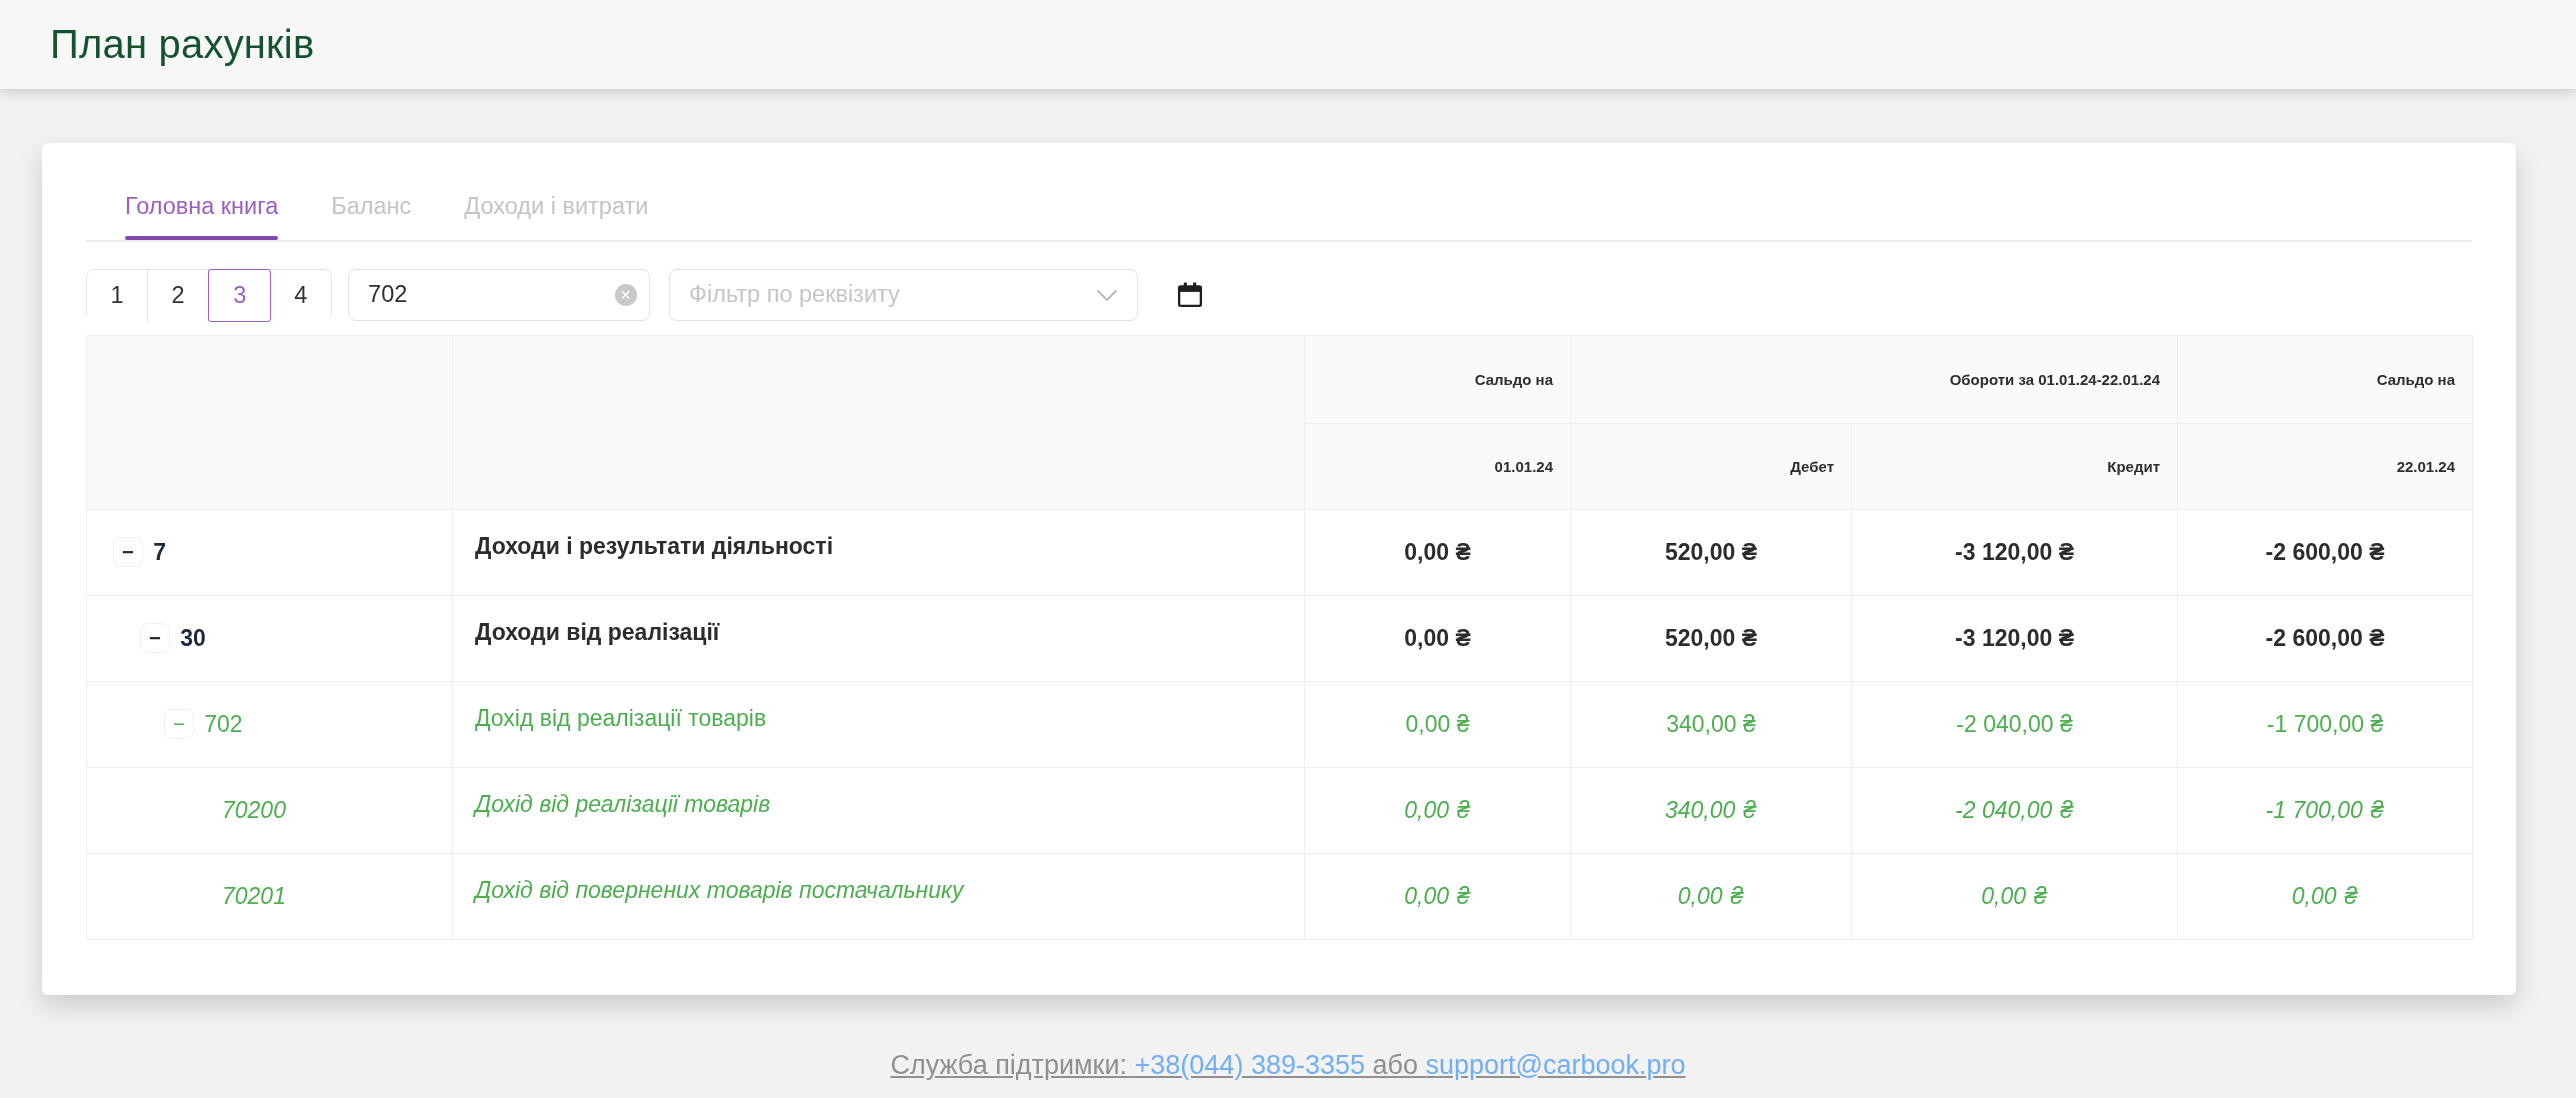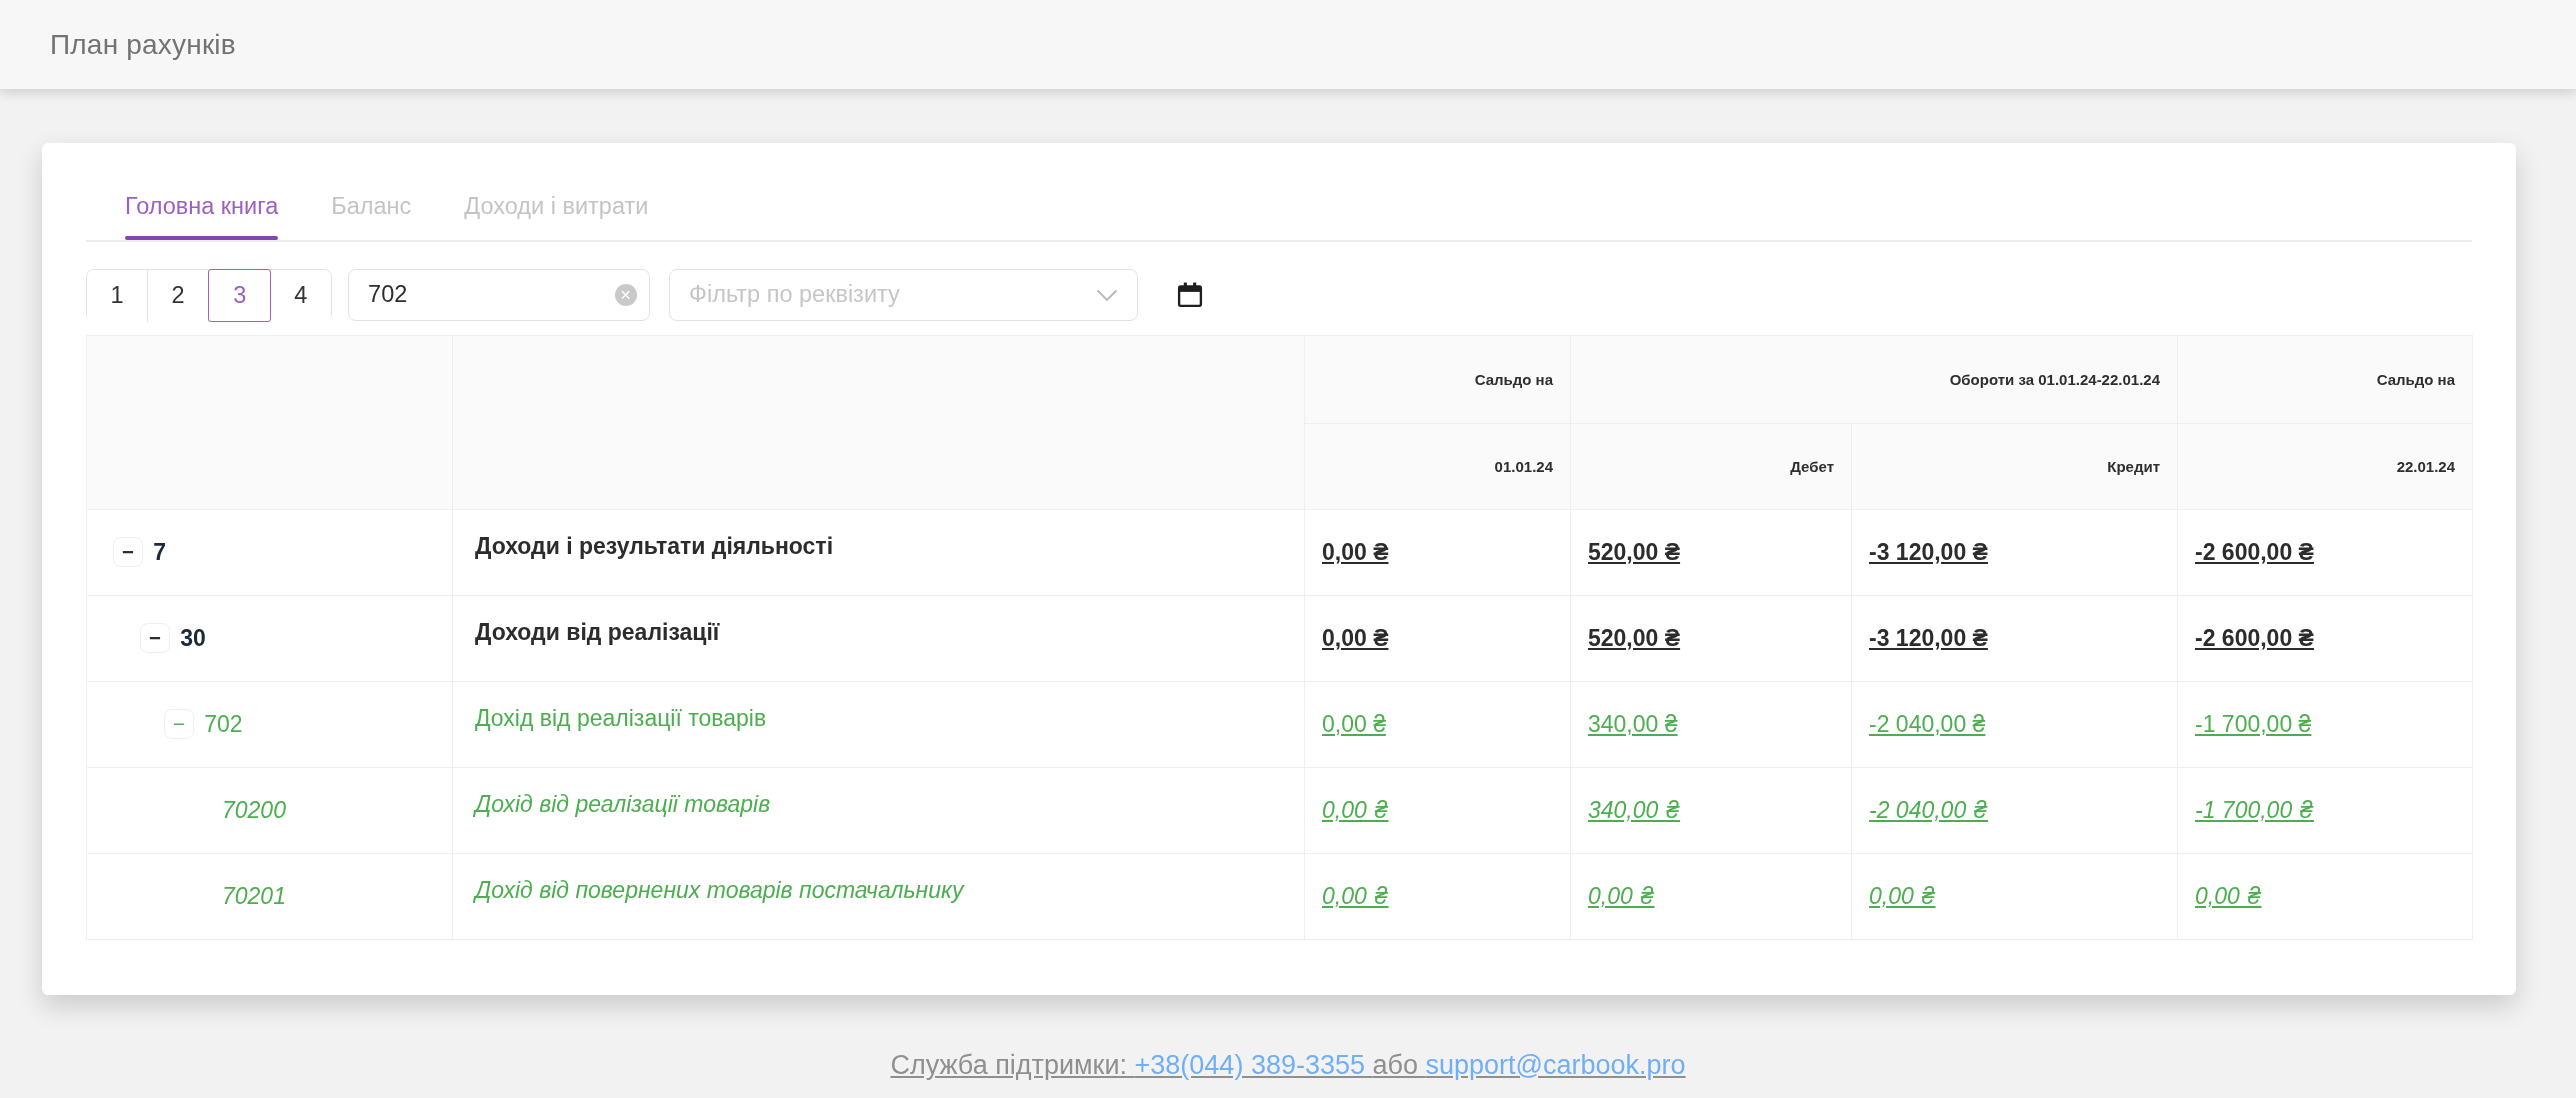--- a/index.html
+++ b/index.html
@@ -7,21 +7,21 @@
   body {
     font-family:"Liberation Sans","DejaVu Sans",sans-serif;
     background:#f2f2f3; overflow:hidden; position:relative;
   }
   
   .topbar {
     height:89px; background:#f7f7f8; display:flex; align-items:center;
     padding-left:50px; position:relative; z-index:3;
     box-shadow:0 4.7px 11px rgba(0,0,0,.14);
   }
-  .topbar h1 { font-size:28px; font-weight:500; color:#737373; letter-spacing:0.2px; }
+  .topbar h1 { font-size:40px; font-weight:500; color:#14532d; letter-spacing:0.2px; }
 
   
   .card {
     position:absolute; left:42px; top:143px; width:2474px; height:852px;
     background:#ffffff; border-radius:6.3px;
     box-shadow:0 11px 27px rgba(0,0,0,.16);
     padding:50px 44px 0 44px; z-index:2;
   }
 
   
@@ -74,21 +74,21 @@
   table.grid { border-collapse:collapse; table-layout:fixed; width:2386px; margin-top:14px; }
   table.grid col.c1{width:366px} table.grid col.c2{width:852px}
   table.grid col.c3{width:266px} table.grid col.c4{width:281px}
   table.grid col.c5{width:326px} table.grid col.c6{width:295px}
   table.grid th, table.grid td { border:0.8px solid #efefef; }
   thead th { background:#fafafa; font-size:15px; font-weight:600; color:#2f2f2f;
              text-align:right; padding:0 17px; }
   thead tr:first-child th { height:88px; }
   thead tr:last-child  th { height:86px; }
   tbody td { height:86px; background:#fff; font-size:23px; }
-  td.num { text-align:left; padding:0 17px; white-space:nowrap;text-decoration:underline; }
+  td.num { text-align:center; padding:0 17px; white-space:nowrap; }
   td.name { padding:0 0 12px 22px; }
   .code-cell { display:flex; align-items:center; }
   .expander {
     width:30px; height:30px; border:1.6px solid #efefef; border-radius:7.8px; background:#fff;
     display:flex; align-items:center; justify-content:center; font-size:20.4px; line-height:1;
     cursor:pointer; flex:0 0 auto; margin-right:10.2px;
   }
   tr.lvl0 .code-cell { padding-left:26px; }
   tr.lvl1 .code-cell { padding-left:53px; }
   tr.lvl2 .code-cell { padding-left:77px; }

